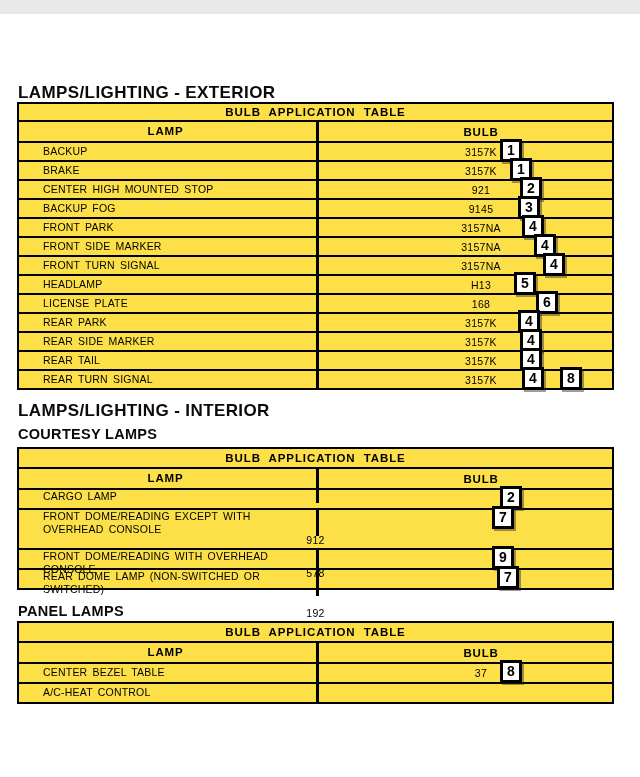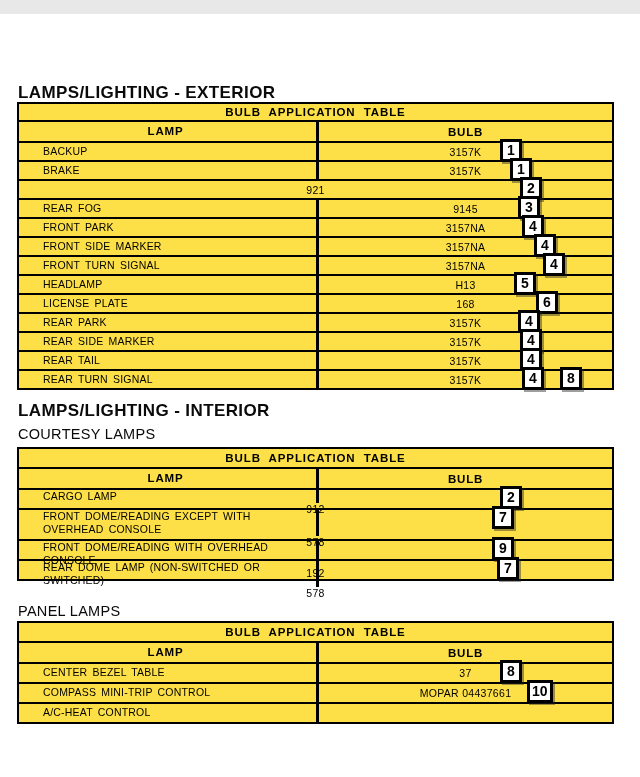--- a/index.html
+++ b/index.html
@@ -21,21 +21,21 @@
     left: 18px;
     font-size: 17px;
     font-weight: bold;
     letter-spacing: 0.4px;
     color: #0a0a0a;
   }
   .h2 {
     position: absolute;
     left: 18px;
     font-size: 14.5px;
-    font-weight: normal;
+    font-weight: bold;
     letter-spacing: 0.3px;
     color: #0a0a0a;
   }
   #heading-exterior { top: 69px; }
   #heading-interior { top: 387px; }
   #heading-courtesy { top: 412px; }
   #heading-panel    { top: 589px; }
 
   .bulb-table {
     position: absolute;
@@ -53,21 +53,21 @@
     border-bottom: 2px solid #000;
     text-align: center;
     font-weight: bold;
     font-size: 11.5px;
     letter-spacing: 0.9px;
     word-spacing: 4px;
     line-height: 17px;
   }
   #table-courtesy .t-title, #table-panel .t-title { height: 20px; line-height: 19px; }
 
-  .t-row { display: flex; position: relative; }
+  .t-row { display: flex; position: relative; gap: 31px; }
   .t-header { height: 19px; }
   .t-body .t-row { border-top: 2px solid #000; }
 
   .cell { display: flex; align-items: center; }
   .cell-lamp {
     width: 300px;
     border-right: 3px solid #000;
     padding-left: 24px;
     padding-right: 4px;
     font-size: 10.5px;
@@ -85,21 +85,21 @@
   .t-header .cell {
     justify-content: center;
     font-weight: bold;
     font-size: 11.5px;
     letter-spacing: 0.8px;
     padding-left: 0;
   }
 
   #table-exterior .t-body .t-row { height: 19px; }
   #table-courtesy .t-body .t-row { height: 20px; flex-direction: column; }
-  #table-courtesy .t-body .t-row.multiline { height: 31px; }
+  #table-courtesy .t-body .t-row.multiline { height: 40px; }
   #table-panel    .t-body .t-row { height: 20px; }
 
   .callout {
     position: absolute;
     top: -4px;
     min-width: 22px;
     height: 23px;
     padding: 0 2px;
     border: 3px solid #000;
     background: #fff;
@@ -133,27 +133,28 @@
           <div class="callout" style="left: 481px;">1</div>
         </div>
         <div class="t-row">
           <div class="cell cell-lamp">BRAKE</div>
           <div class="cell cell-bulb">
             <span>3157K</span>
           </div>
           <div class="callout" style="left: 491px;">1</div>
         </div>
         <div class="t-row">
+          <div class="cell cell-lamp">CENTER HIGH MOUNTED STOP</div>
           <div class="cell cell-bulb">
             <span>921</span>
           </div>
           <div class="callout" style="left: 501px;">2</div>
         </div>
         <div class="t-row">
-          <div class="cell cell-lamp">REAR FOG</div>
+          <div class="cell cell-lamp">BACKUP FOG</div>
           <div class="cell cell-bulb">
             <span>9145</span>
           </div>
           <div class="callout" style="left: 499px;">3</div>
         </div>
         <div class="t-row">
           <div class="cell cell-lamp">FRONT PARK</div>
           <div class="cell cell-bulb">
             <span>3157NA</span>
           </div>
@@ -272,25 +273,18 @@
     </div>
     <div class="t-body">
         <div class="t-row">
           <div class="cell cell-lamp">CENTER BEZEL TABLE</div>
           <div class="cell cell-bulb">
             <span>37</span>
           </div>
           <div class="callout" style="left: 481px;">8</div>
         </div>
         <div class="t-row">
-          <div class="cell cell-lamp">COMPASS MINI-TRIP CONTROL</div>
-          <div class="cell cell-bulb">
-            <span>MOPAR 04437661</span>
-          </div>
-          <div class="callout" style="left: 508px;">10</div>
-        </div>
-        <div class="t-row">
           <div class="cell cell-lamp">A/C-HEAT CONTROL</div>
         </div>
       </div>
   </div>
 
 </div>
 
 </body></html>

